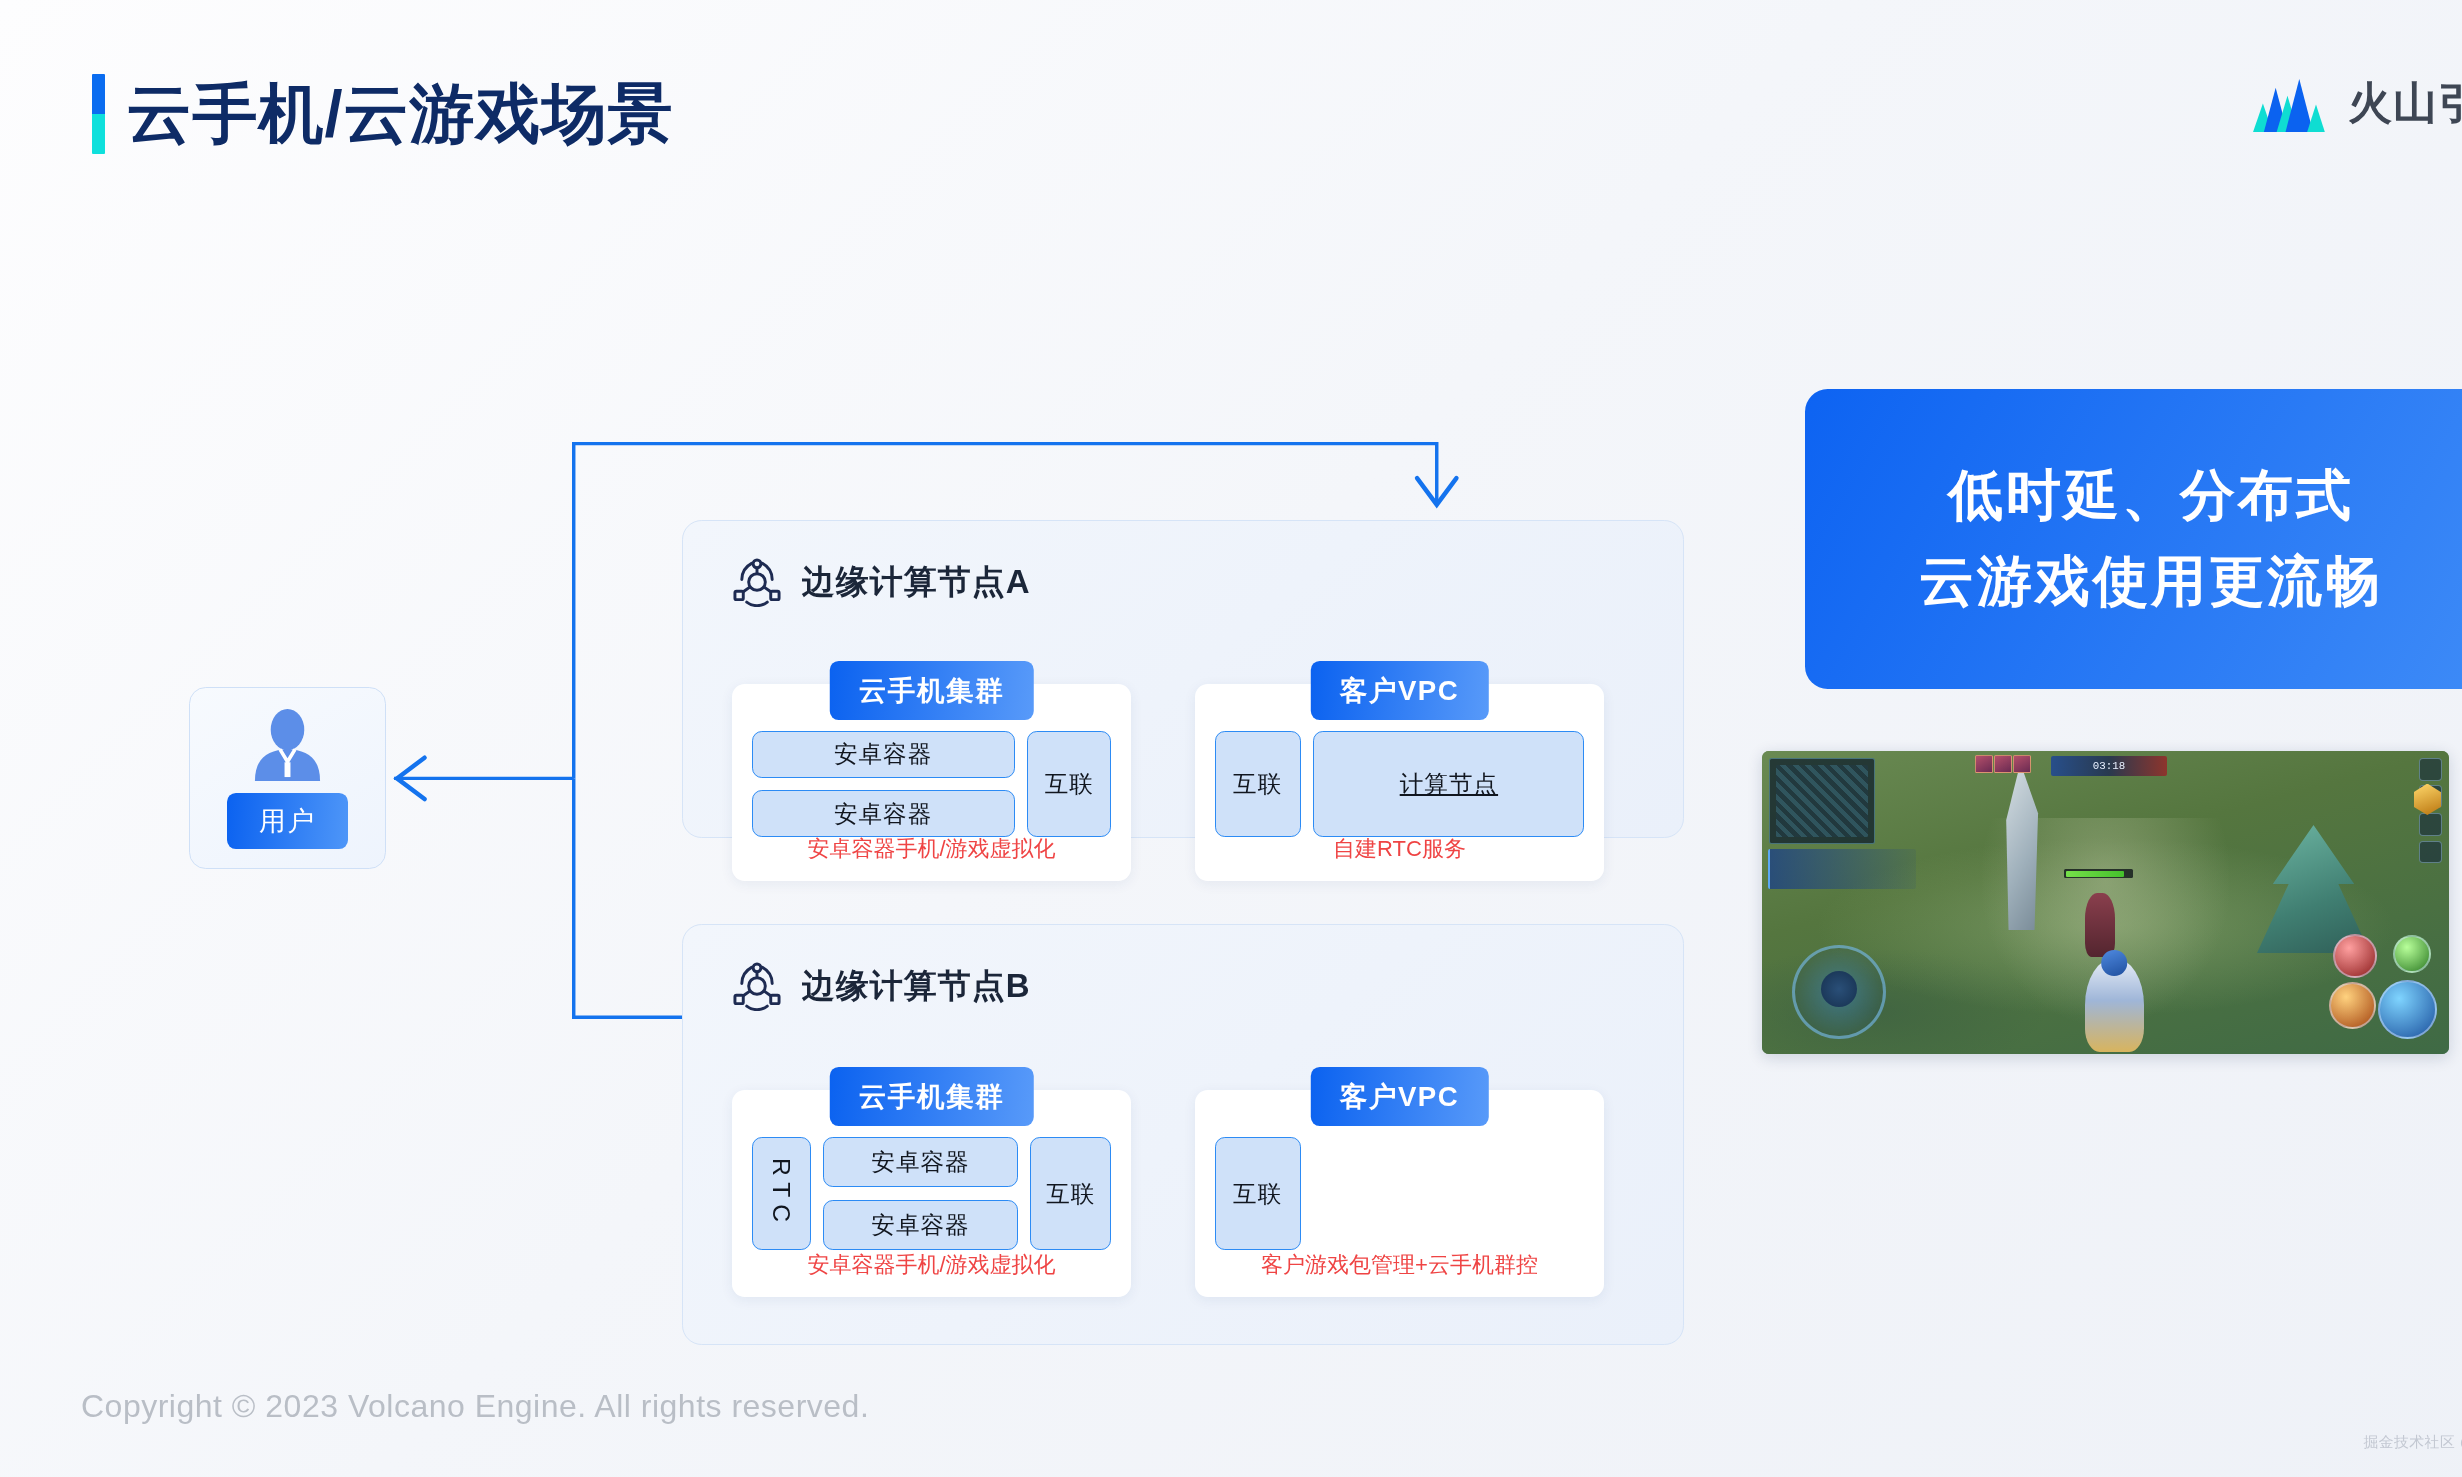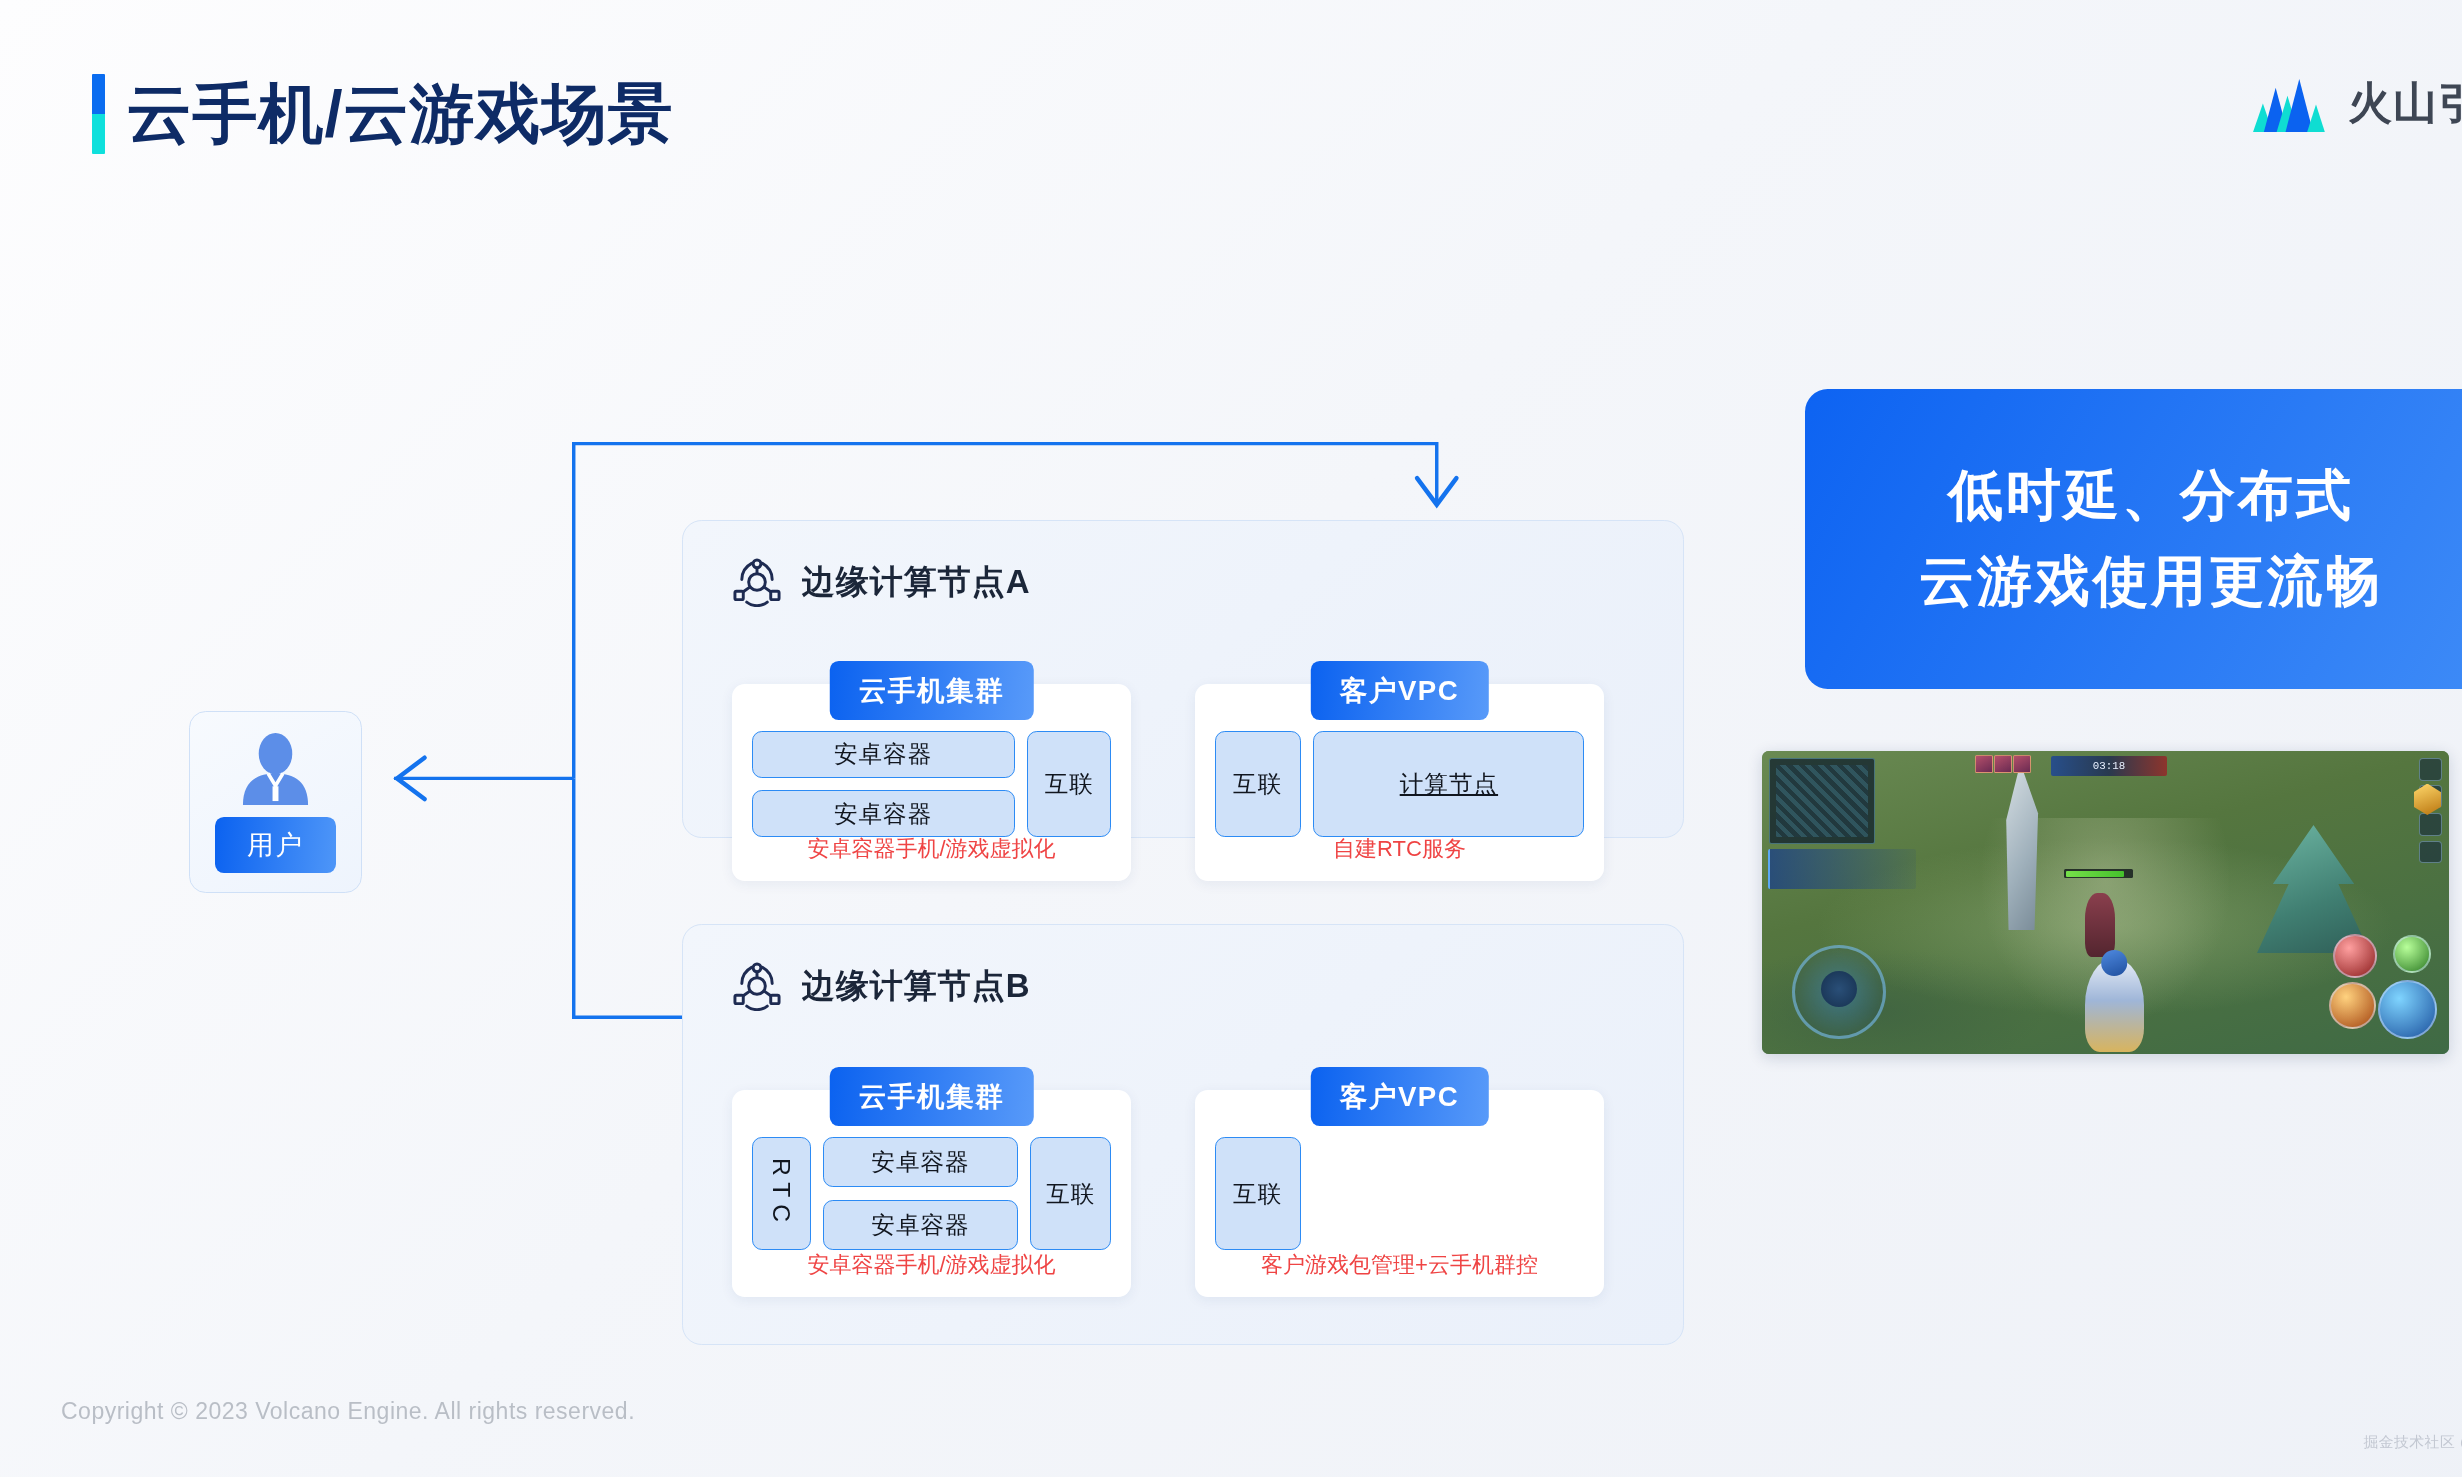--- a/index.html
+++ b/index.html
@@ -30,24 +30,24 @@
   .brand { position: absolute; right: 98px; top: 74px; display: flex; align-items: center; gap: 19.7px; }
   .brand-mark { width: 84px; height: 59px; }
   .brand-name { font-size: 44px; font-weight: bold; color: #3E4654; letter-spacing: 1px; white-space: nowrap; }
 
   
   .diagram { position: absolute; left: 0; top: 163px; width: 1753px; height: 1152px; }
   .wire-layer { position: absolute; left: 0; top: 0; width: 1753px; height: 1152px; pointer-events: none; }
 
   
   .user-card {
-    position: absolute; left: 189px; top: 524px; width: 173px; height: 182px;
+    position: absolute; left: 189px; top: 524px; width: 197px; height: 182px;
     background: linear-gradient(150deg, #f7fafe 0%, #eef4fd 100%);
     border: 1.5px solid #cfe0f7; border-radius: 16.7px;
-    display: flex; flex-direction: column; align-items: center; justify-content: center; gap: 11.8px; margin-top: 24px;
+    display: flex; flex-direction: column; align-items: center; justify-content: center; gap: 11.8px;
   }
   .user-avatar { width: 83px; height: 74px; }
   .user-chip {
     background: linear-gradient(95deg, #0B62F0 0%, #4E96F8 100%);
     color: #fff; font-size: 26.6px; font-weight: 500;
     padding: 9.8px 31.5px; border-radius: 8.9px; letter-spacing: 2px;
   }
 
   
   .node-panel {
@@ -161,21 +161,21 @@
     background: linear-gradient(160deg, #6fb9a8 0%, #3f7f74 60%, #2d5d58 100%);
     clip-path: polygon(50% 0%, 86% 46%, 72% 46%, 100% 100%, 0% 100%, 28% 46%, 14% 46%);
     opacity: 0.95; }
   .gs-rock { position: absolute; left: 34%; top: 4%; width: 59px; height: 167px;
     background: linear-gradient(120deg, #dfe6ea 0%, #9fb0bb 55%, #6d7f8c 100%);
     clip-path: polygon(42% 0%, 72% 30%, 66% 100%, 22% 100%, 18% 34%); }
   .gs-gold { position: absolute; right: 7.9px; top: 32.5px; width: 27.6px; height: 31.5px;
     background: linear-gradient(160deg,#ffd86b,#b9750f); clip-path: polygon(50% 0,100% 28%,100% 74%,50% 100%,0 74%,0 28%); }
 
   
-  .footer-copy { position: absolute; left: 61px; bottom: 52px; font-size: 23px; color: #b9bec6; letter-spacing: 0.5px; white-space: nowrap; }
+  .footer-copy { position: absolute; left: 81px; bottom: 52px; font-size: 32px; color: #b9bec6; letter-spacing: 0.5px; white-space: nowrap; }
   .footer-mark { position: absolute; right: 39px; bottom: 24.6px; font-size: 14.8px; color: #c3c8d2; letter-spacing: 0.5px; white-space: nowrap; }
 </style>
 </head>
 <body>
 
 <div class="header">
   <div class="title-wrap">
     <div class="accent-bar">
       <div class="accent-top"></div>
       <div class="accent-bot"></div>

